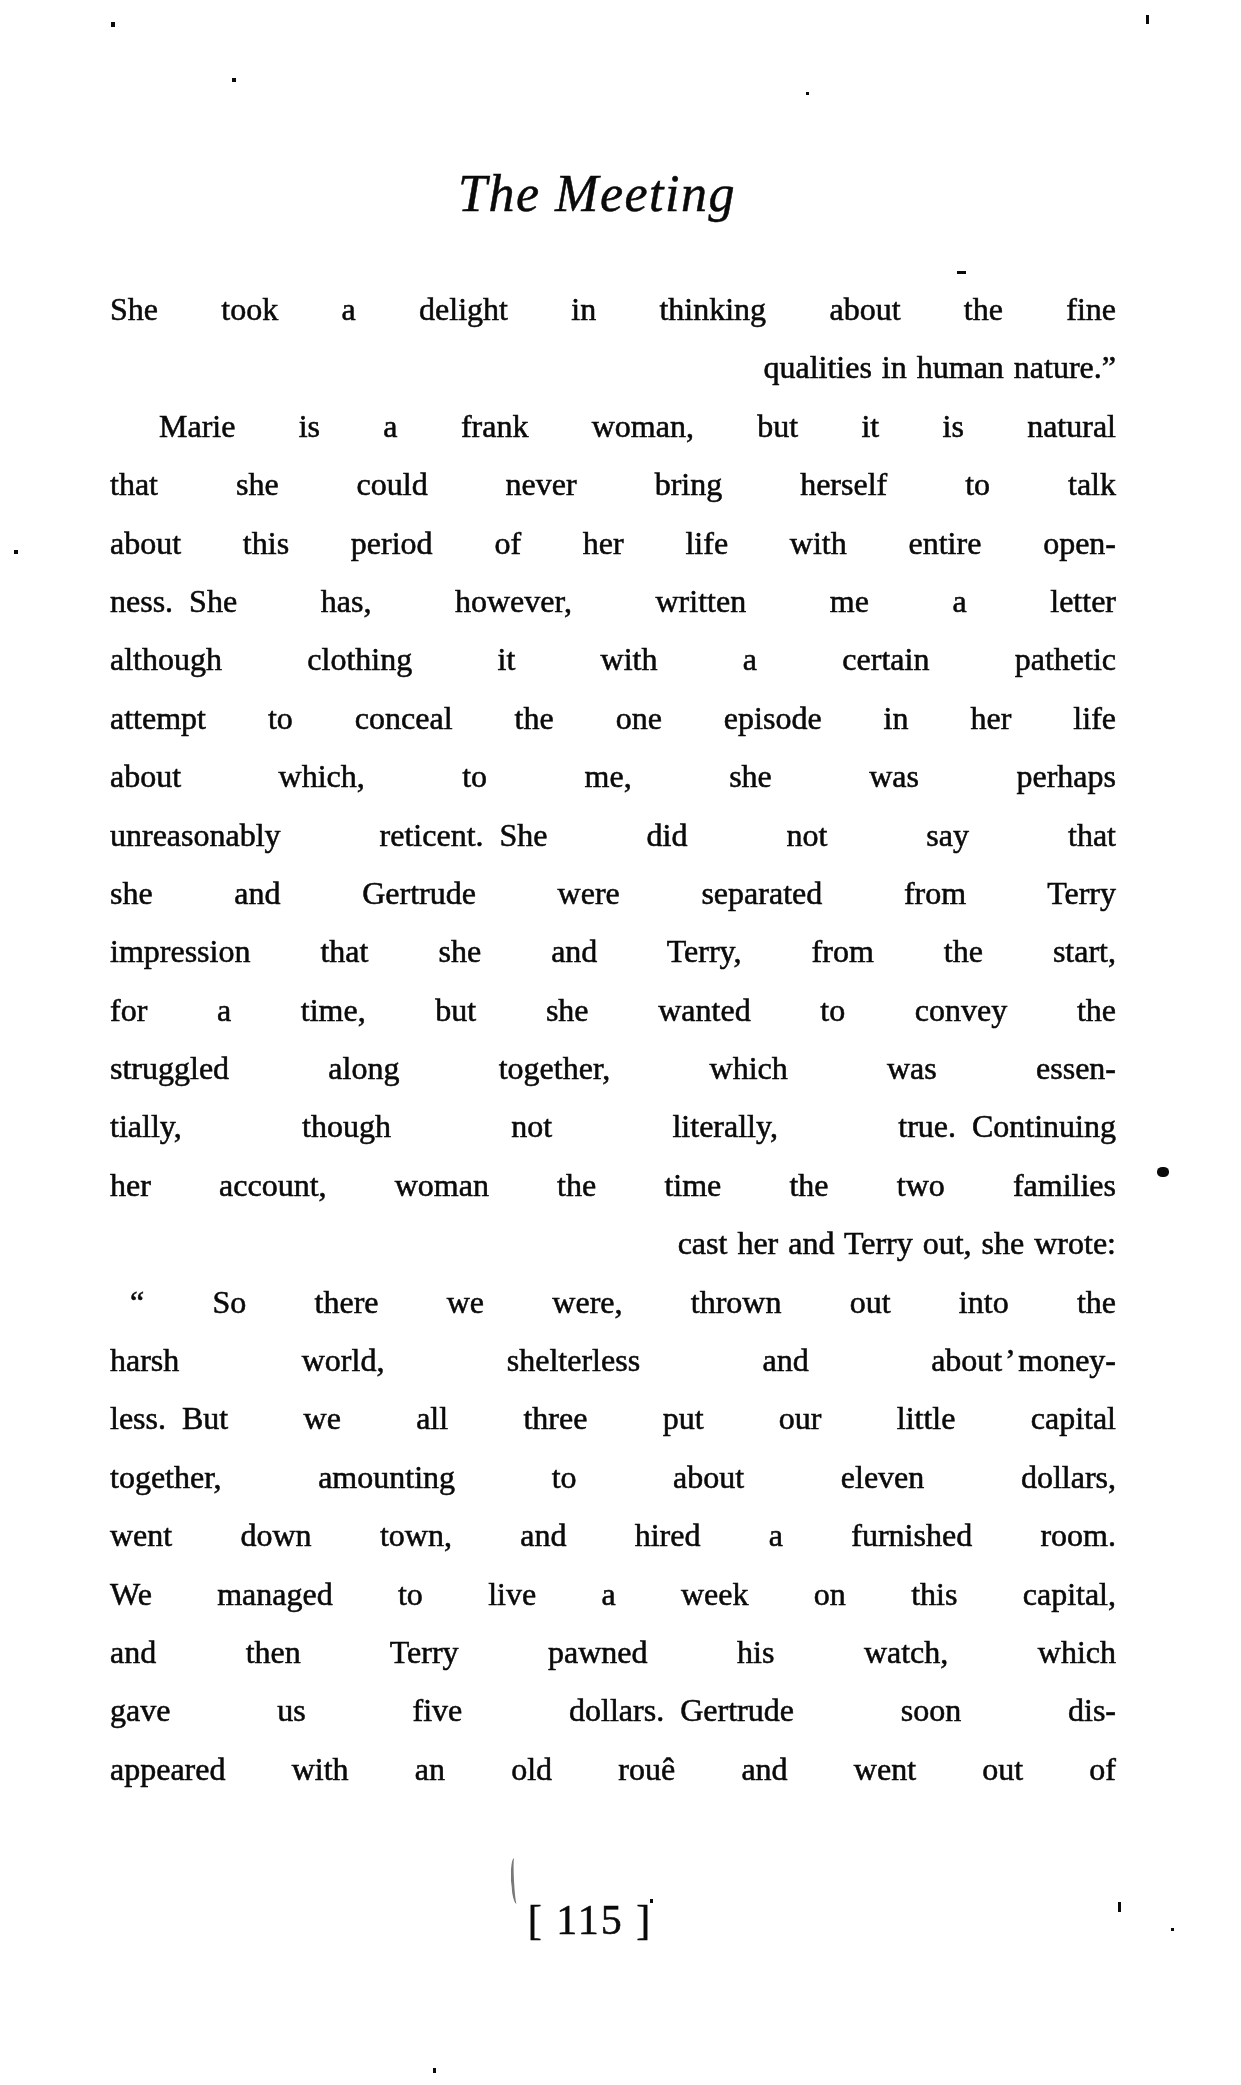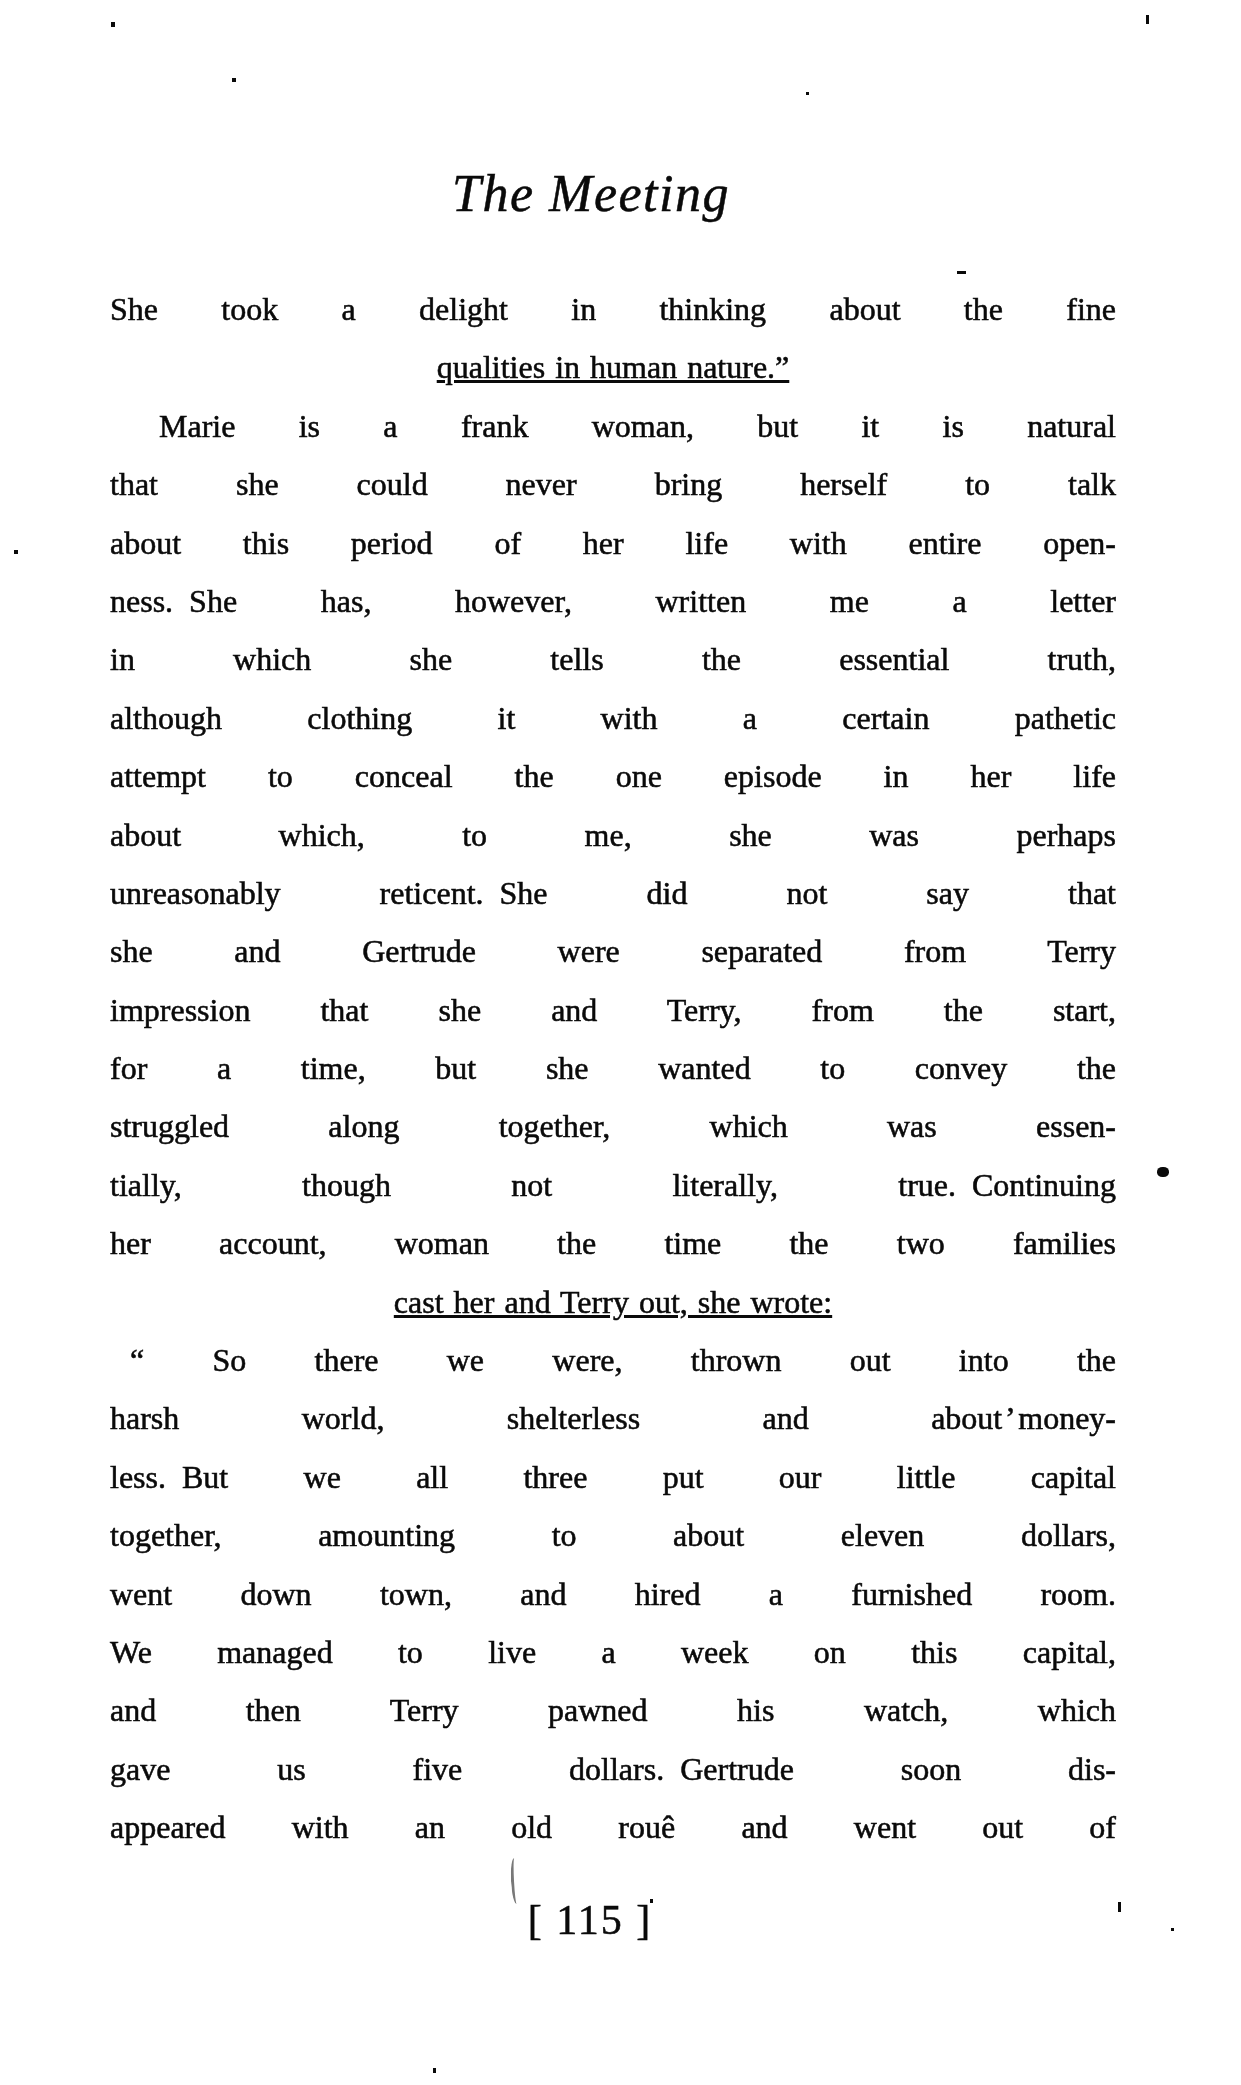--- a/index.html
+++ b/index.html
@@ -8,21 +8,21 @@
     width: 1241px;
     height: 2085px;
     background: #ffffff;
     color: #0a0a0a;
     font-family: "Liberation Serif", "DejaVu Serif", serif;
     overflow: hidden;
   }
   .title {
     position: absolute;
     top: 164px;
-    left: 88px;
+    left: 94px;
     width: 1006px;
     text-align: center;
     font-style: italic;
     font-size: 52px;
     line-height: 60px;
     letter-spacing: 1.5px;
     -webkit-text-stroke: 0.5px currentColor;
     white-space: nowrap;
   }
   .body-block {
@@ -31,21 +31,21 @@
     left: 95px;
     width: 1006px;
     font-size: 32px;
     line-height: 58.4px;
     word-spacing: 2px;
     margin-left: 15px;
     -webkit-text-stroke: 0.55px currentColor;
   }
   .ln { display: block; height: 58.4px; overflow: visible; }
   .ln.j { text-align: justify; text-align-last: justify; }
-  .ln.end { text-align: center; text-decoration: underline; }
+  .ln.end { text-align: right; }
   .ln.ind1 { text-indent: 49px; }
   .ln.ind2 { text-indent: 20px; }
   .footer {
     position: absolute;
     top: 1895px;
     left: 95px;
     width: 990px;
     text-align: center;
     font-size: 42px;
     line-height: 50px;
@@ -74,21 +74,20 @@
 
   <div class="title">The Meeting</div>
 
   <div class="body-block">
     <div class="ln j">She took a delight in thinking about the fine</div>
     <div class="ln end">qualities in human nature.”</div>
     <div class="ln j ind1">Marie is a frank woman, but it is natural</div>
     <div class="ln j">that she could never bring herself to talk</div>
     <div class="ln j">about this period of her life with entire open-</div>
     <div class="ln j">ness. She has, however, written me a letter</div>
-    <div class="ln j">in which she tells the essential truth,</div>
     <div class="ln j">although clothing it with a certain pathetic</div>
     <div class="ln j">attempt to conceal the one episode in her life</div>
     <div class="ln j">about which, to me, she was perhaps</div>
     <div class="ln j">unreasonably reticent. She did not say that</div>
     <div class="ln j">she and Gertrude were separated from Terry</div>
     <div class="ln j">impression that she and Terry, from the start,</div>
     <div class="ln j">for a time, but she wanted to convey the</div>
     <div class="ln j">struggled along together, which was essen-</div>
     <div class="ln j">tially, though not literally, true. Continuing</div>
     <div class="ln j">her account, woman the time the two families</div>

